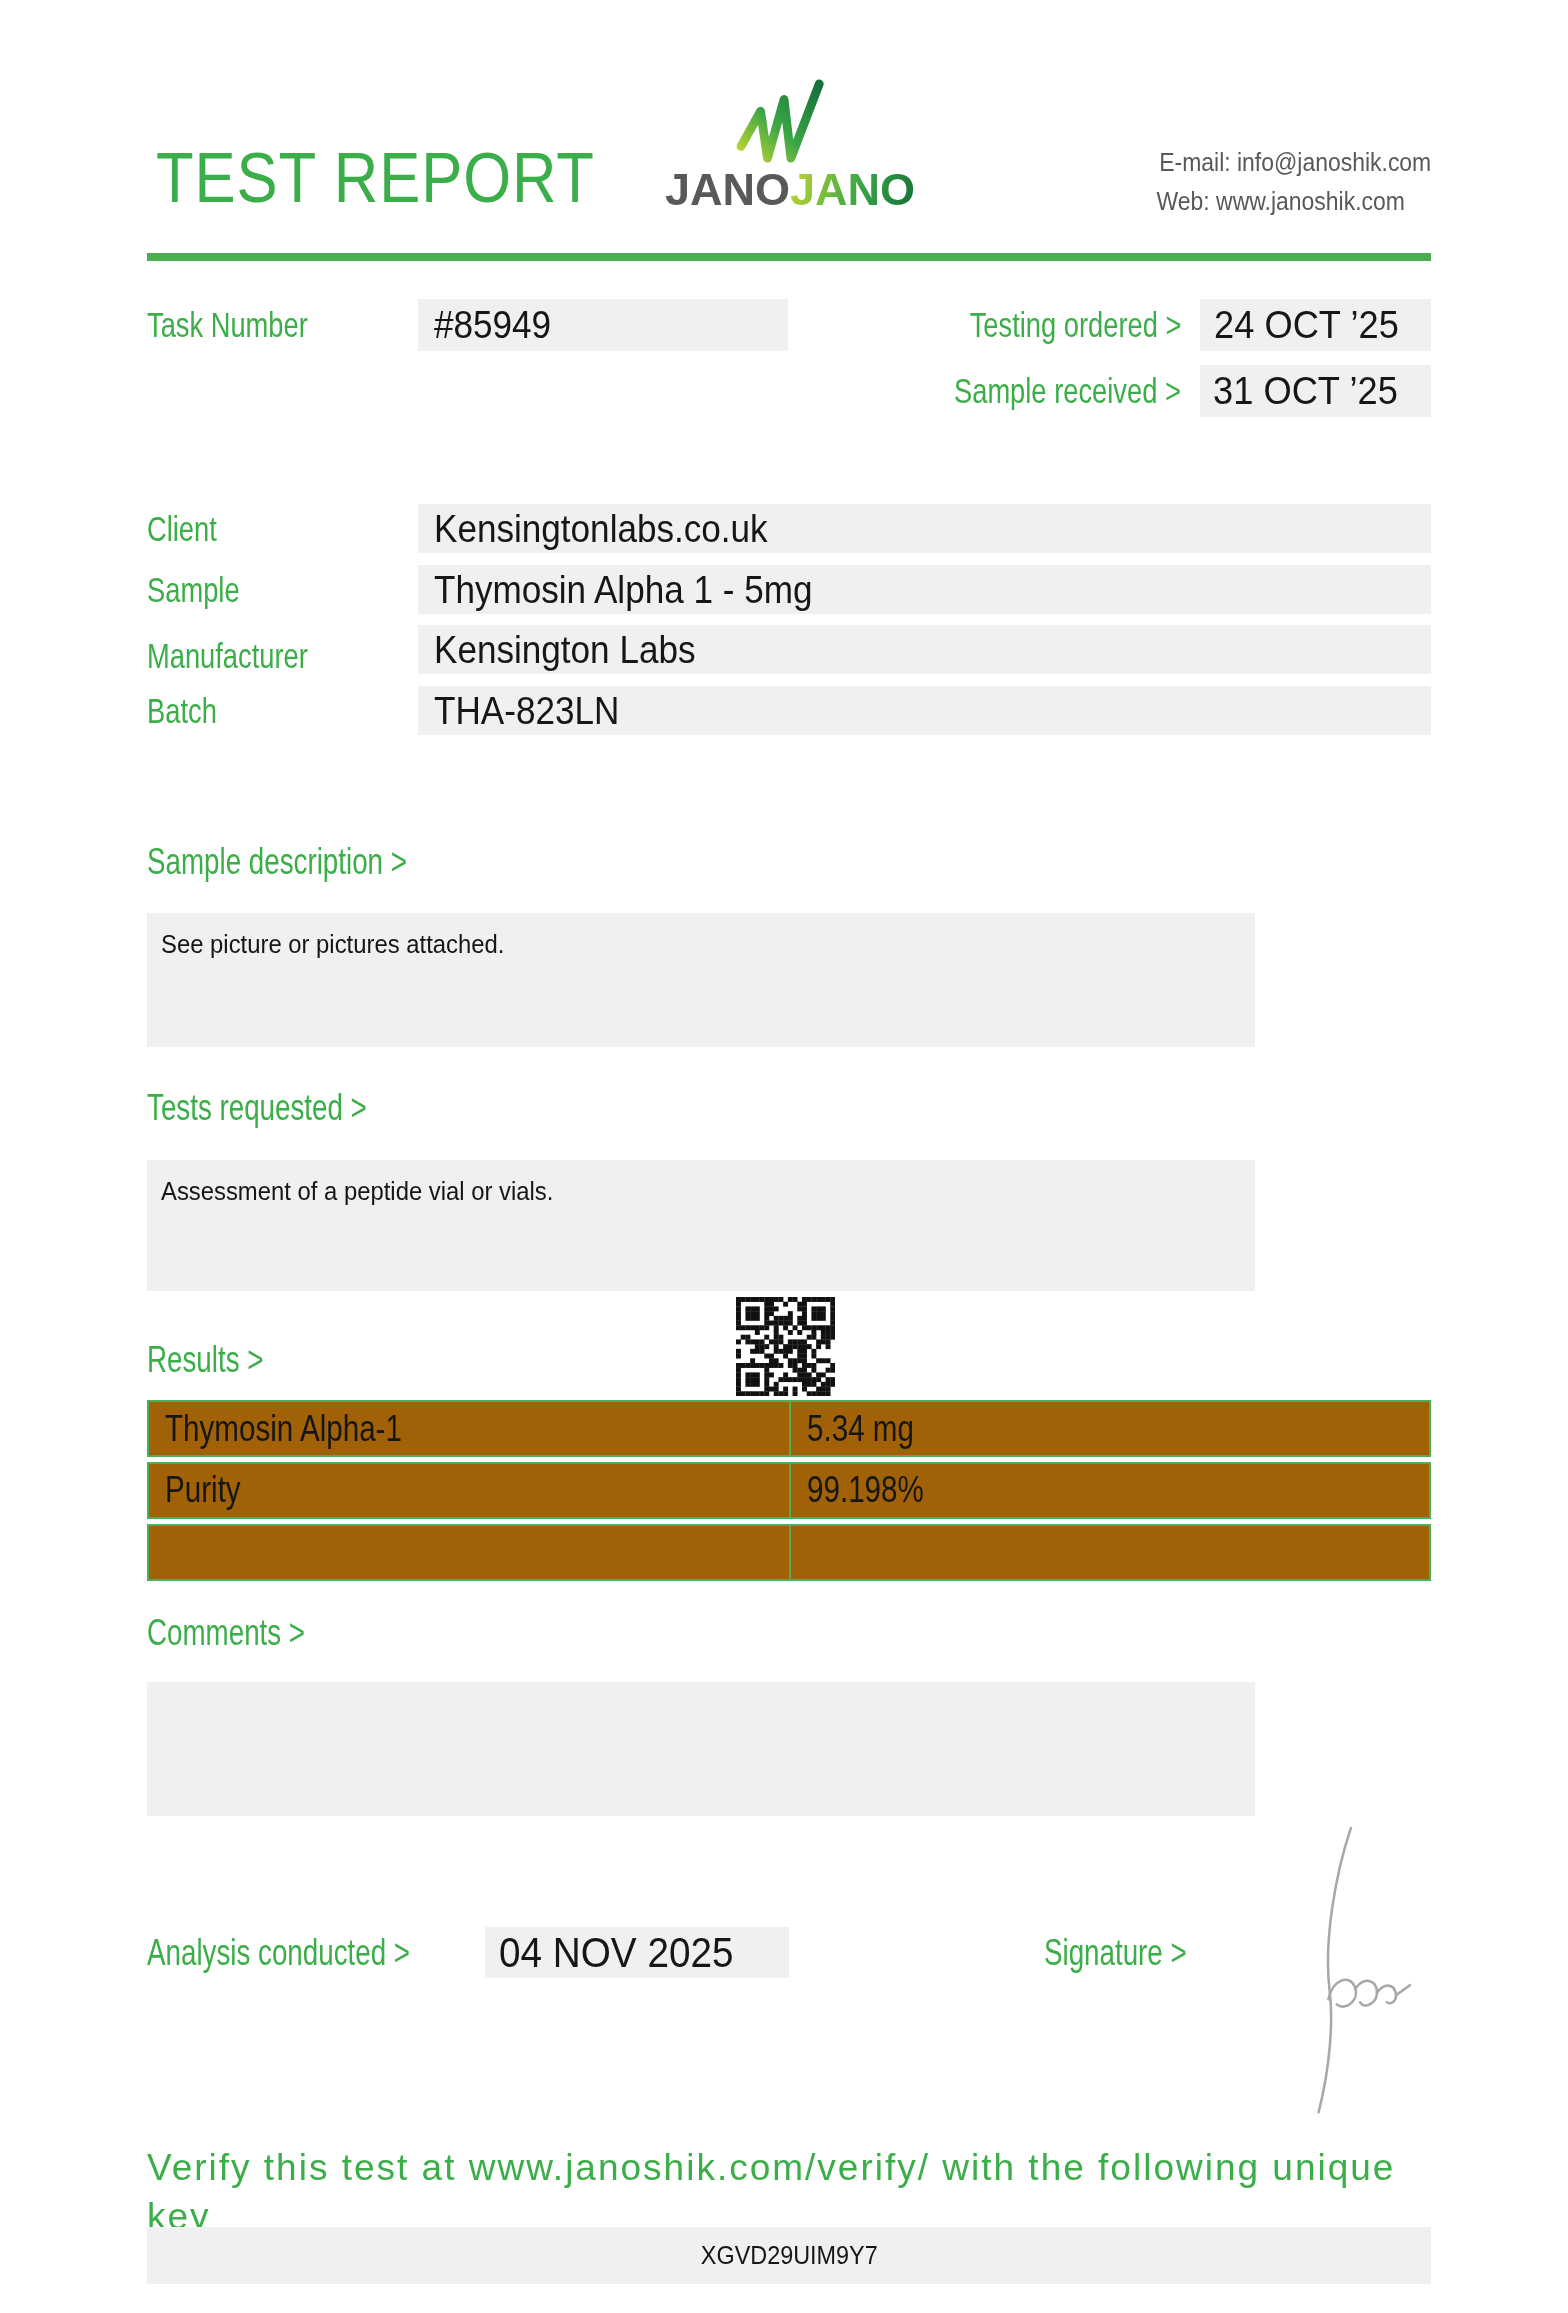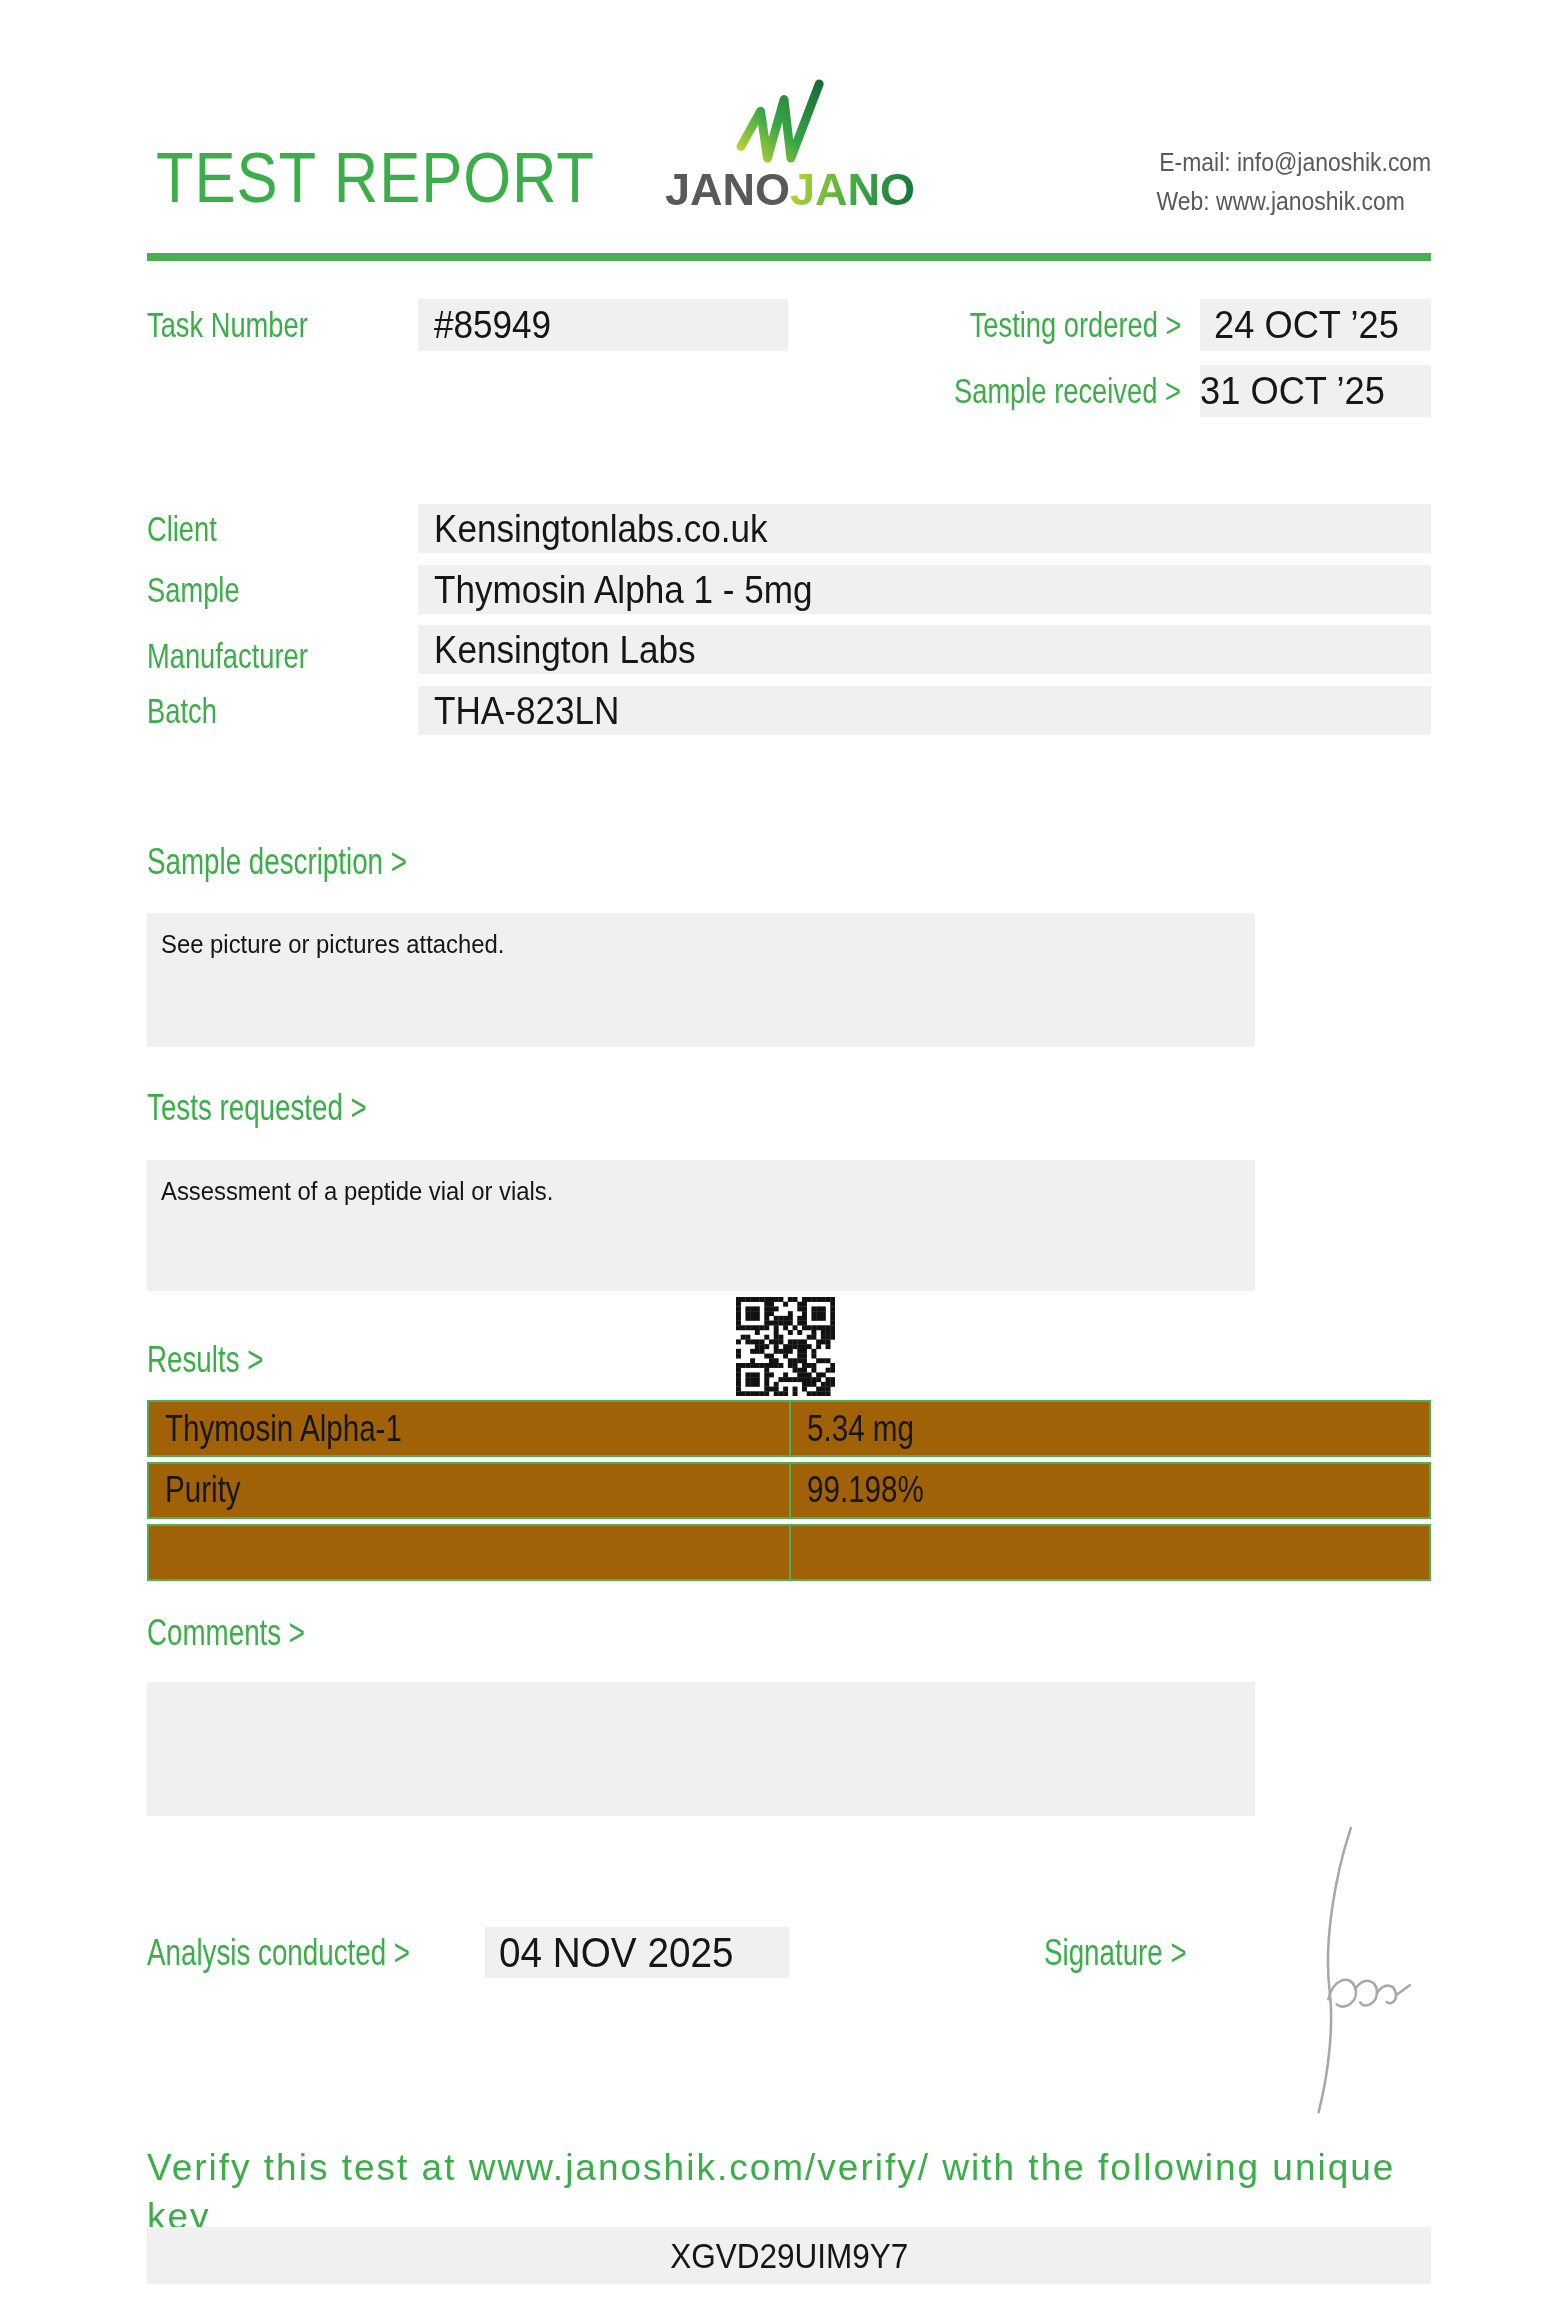--- a/index.html
+++ b/index.html
@@ -45,21 +45,21 @@
   .tcl{box-sizing:border-box;width:642px;border-right:2.9px solid var(--green-border,#4db056);
        display:flex;align-items:center;padding-left:15.7px;}
   .tcr{flex:1;display:flex;align-items:center;padding-left:15.7px;}
   .cellt{font-size:37px;}
 
   #analysis-label{left:147px;top:1927px;line-height:51px;}
   #analysis-box{left:485px;top:1927px;width:304px;height:51px;line-height:51px;padding-left:13.7px;font-size:43px;}
   #signature-label{left:1044px;top:1927px;line-height:51px;}
   #signature-svg{left:1269px;top:1823px;}
   #verify{left:147px;top:2143px;width:1284px;font-size:37px;letter-spacing:2px;line-height:49px;}
-  #key-box{left:147px;top:2227px;width:1284px;height:57px;line-height:57px;text-align:center;font-size:35px;}
+  #key-box{left:147px;top:2227px;width:1284px;height:57px;line-height:57px;text-align:center;font-size:26px;}
 </style>
 </head>
 <body>
 
 <div class="page">
 
   <div class="abs green" id="title">
     <span class="ib t88">TEST REPORT</span>
   </div>
 
@@ -97,21 +97,21 @@
   <div class="abs lbl green mlabel" style="left:833px;top:299px;width:348px;text-align:right;">
     <span class="ib t78r">Testing ordered &gt;</span>
   </div>
   <div class="gbox val" style="left:1200px;top:299px;width:231px;height:52px;line-height:52px;padding-left:13.7px;">
     <span class="ib t93">24 OCT ’25</span>
   </div>
 
   <div class="abs lbl green mlabel" style="left:833px;top:365px;width:348px;text-align:right;">
     <span class="ib t78r">Sample received &gt;</span>
   </div>
-  <div class="gbox val" style="left:1200px;top:365px;width:231px;height:52px;line-height:52px;padding-left:0;">
+  <div class="gbox val" style="left:1200px;top:365px;width:231px;height:52px;line-height:52px;padding-left:13px;">
     <span class="ib t93">31 OCT ’25</span>
   </div>
 
   <div class="abs lbl green frow-label" style="left:147px;top:504px;">
     <span class="ib t78">Client</span>
   </div>
   <div class="gbox val boxtext" style="left:418px;top:504px;width:1013px;height:49px;line-height:49px;">
     <span class="ib t90">Kensingtonlabs.co.uk</span>
   </div>
 

